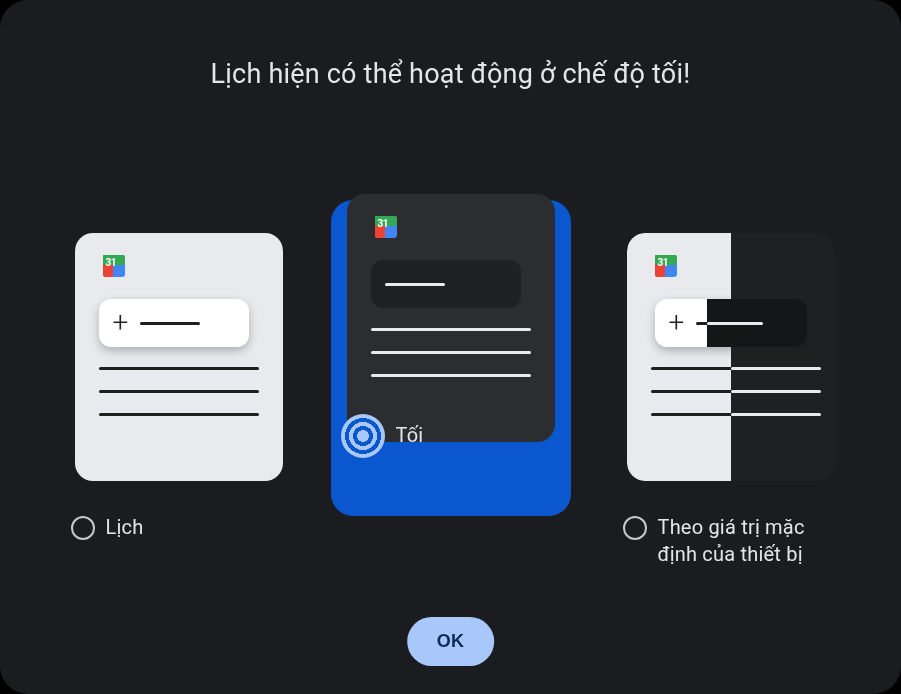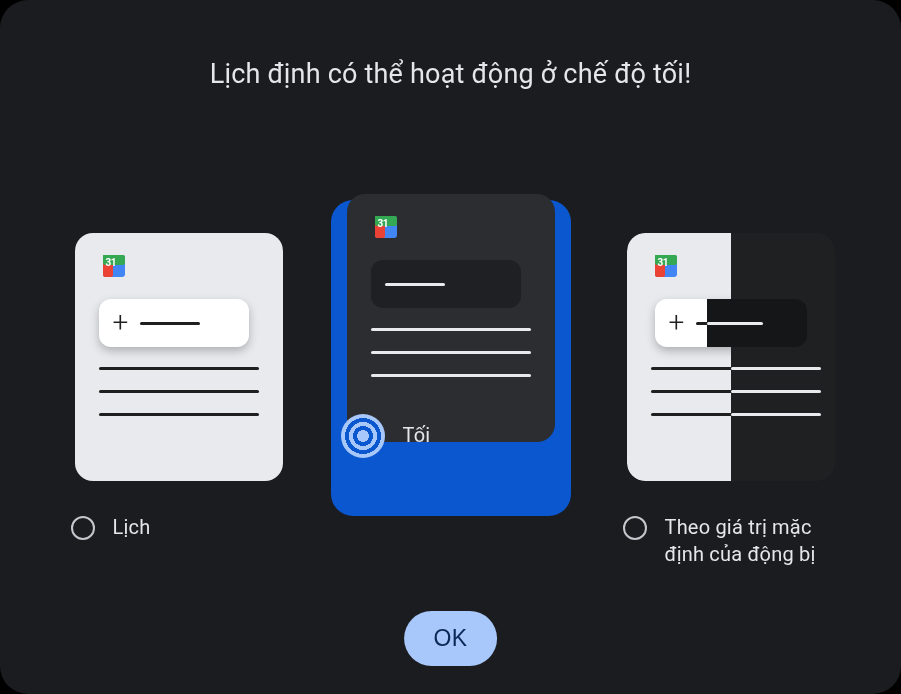--- a/index.html
+++ b/index.html
@@ -126,21 +126,21 @@
   .half.left .lines, .half.right .lines { margin-top: 6px; }
   .half.right .cal-icon { visibility:hidden; margin-left:4px; }
   .half.right .pill .dash { max-width:56px; }
 
   
   .half .pill { margin-bottom: 20px; }
 
   .radio-row {
     display: flex;
     align-items: flex-start;
-    gap: 18px;
+    gap: 11px;
     margin-top: 22px;
     padding-left: 6px;
     min-height: 44px;
   }
   .card-wrap.selected + .radio-row,
   .option.selected .radio-row {
     margin-top: 0;
     padding-left: 12px;
     position: relative;
     top: -42px;
@@ -172,22 +172,22 @@
     letter-spacing: 0.2px;
   }
 
   .ok-btn {
     position: absolute;
     left: 50%;
     transform: translateX(-50%);
     bottom: 28px;
     background: #a8c7fa;
     color: #0b2a57;
-    font-size: 23px;
-    font-weight: 400;
+    font-size: 18px;
+    font-weight: 700;
     border: none;
     border-radius: 999px;
     padding: 14px 30px;
     cursor: pointer;
     letter-spacing: 0.3px;
   }
 
   
   .option.sel {
     width: 240px;
@@ -200,21 +200,21 @@
     padding-left: 16px;
     position: relative;
     z-index: 2;
   }
 </style>
 </head>
 <body>
 
 <div class="dialog">
 
-  <div class="title">Lịch định có thể hoạt động ở chế độ tối!</div>
+  <div class="title">Lịch hiện có thể hoạt động ở chế độ tối!</div>
 
   <div class="options">
 
     <div class="option">
       <div class="card-wrap">
         <div class="card light">
           <div class="cal-icon">
             <div class="sq blue"></div>
               <div class="sq red"></div>
               <div class="sq green"></div>
@@ -291,21 +291,21 @@
             <div class="lines">
               <div class="line"></div>
                 <div class="line"></div>
                 <div class="line"></div>
             </div>
           </div>
         </div>
       </div>
       <div class="radio-row">
         <span class="radio"></span>
-        <span class="label">Theo giá trị mặc định của động bị</span>
+        <span class="label">Theo giá trị mặc định của thiết bị</span>
       </div>
     </div>
 
   </div>
 
   <button class="ok-btn">OK</button>
 
 </div>
 
 </body></html>

